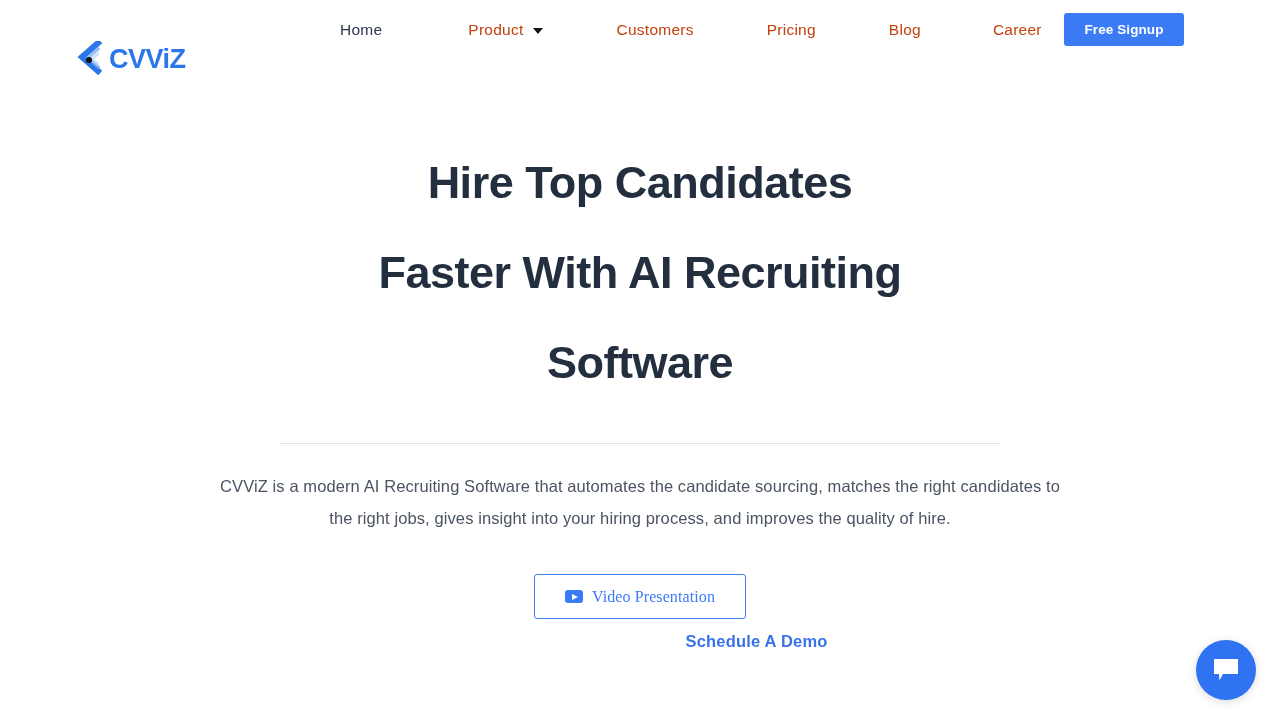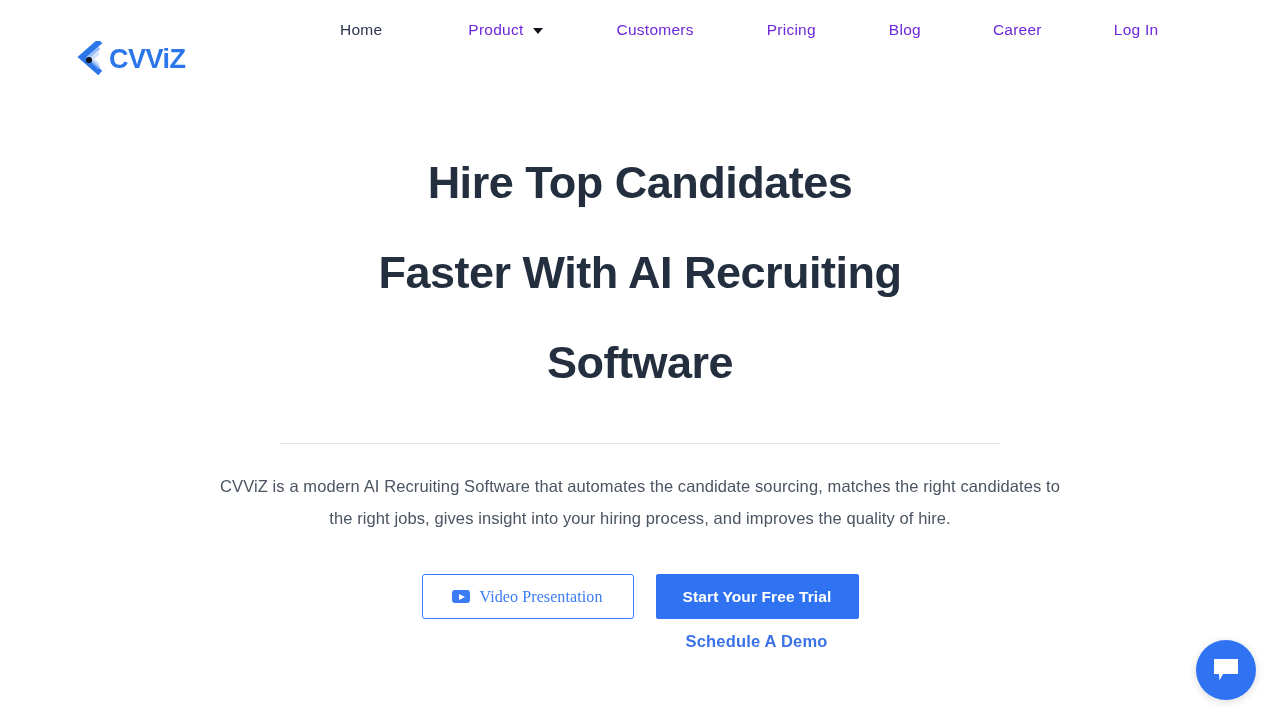--- a/index.html
+++ b/index.html
@@ -65,21 +65,21 @@
     display: flex;
     align-items: center;
     gap: 14px;
   }
 
   .nav-item {
     display: flex;
     align-items: center;
     gap: 9px;
     font-size: 15.5px;
-    color: #6d28d9;
+    color: #c2410c;
     text-decoration: none;
     letter-spacing: 0.25px;
     white-space: nowrap;
     cursor: pointer;
     padding: 6px 0;
   }
 
   .nav-item.is-home { color: #2d3450; }
 
   .nav-gap-1 { width: 58px; }
@@ -293,20 +293,21 @@
         <span>Career</span>
       </a>
       <span class="nav-gap-6"></span>
 
       <a class="nav-item" href="#">
         <span>Log In</span>
       </a>
 
     </nav>
 
+    <button class="signup-btn">Free Signup</button>
 
   </div>
 
   <div class="hero">
 
     <h1 class="headline">
       <span>Hire Top Candidates</span><br>
       <span>Faster With AI Recruiting</span><br>
       <span>Software</span>
     </h1>
@@ -315,21 +316,20 @@
 
     <p class="subhead">CVViZ is a modern AI Recruiting Software that automates the candidate sourcing, matches the right candidates to the right jobs, gives insight into your hiring process, and improves the quality of hire.</p>
 
     <div class="cta-row">
 
       <button class="btn-video">
         <span class="yt-icon"></span>
         <span>Video Presentation</span>
       </button>
 
-      <button class="btn-trial">Start Your Free Trial</button>
 
     </div>
 
     <div class="demo-link-wrap">
       <a class="demo-link" href="#">Schedule A Demo</a>
     </div>
 
   </div>
 
   <div class="chat-widget">

